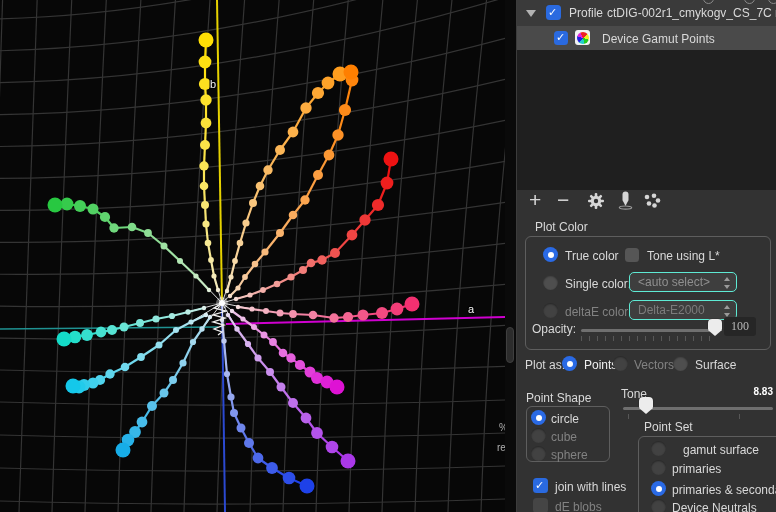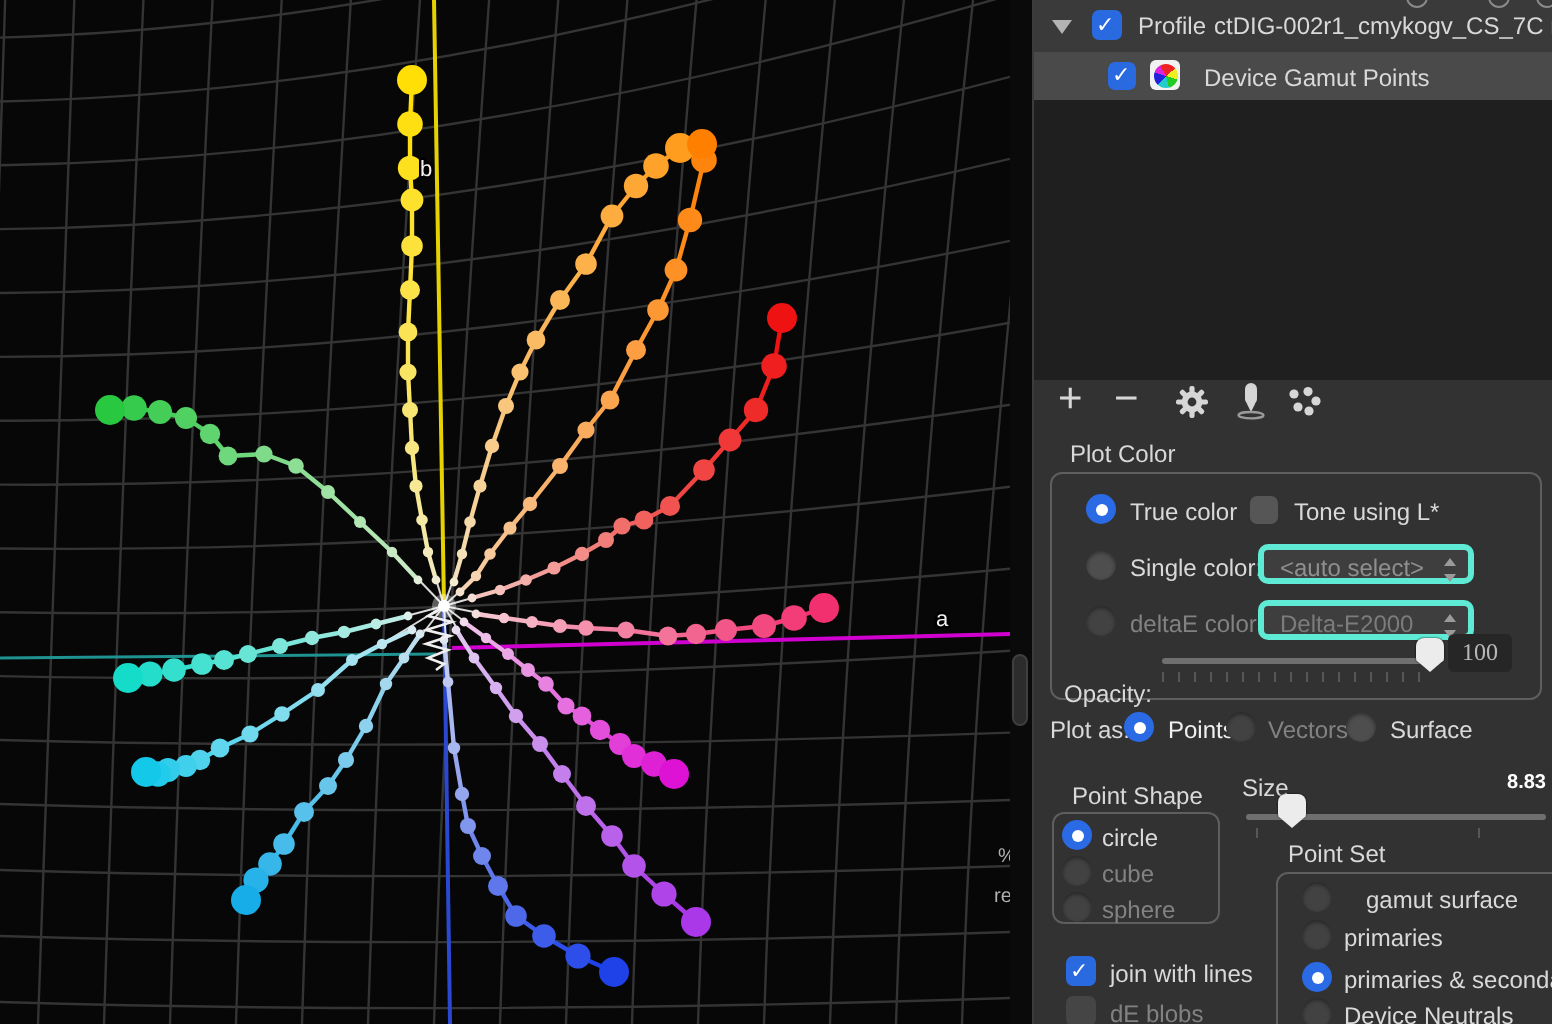--- a/index.html
+++ b/index.html
@@ -28,21 +28,21 @@
   .cb .mark{position:absolute;left:2px;top:0px;color:#fff;font-family:"DejaVu Sans",sans-serif;font-size:11px;font-weight:bold;line-height:15px;}
   .cb14{width:14px;height:14px;}
   .radio{width:15px;height:15px;border-radius:50%;background:#4e4e4e;position:absolute;box-shadow:inset 0 1px 2px rgba(0,0,0,.45);}
   .radio.on{background:#2a6ae5;box-shadow:none;}
   .radio.on::after{content:"";position:absolute;left:4.5px;top:4.5px;width:6px;height:6px;border-radius:50%;background:#fff;}
   .radio.dis{background:#424242;}
   .wheel{width:15px;height:15px;border-radius:3px;background:#f2f2f2;position:absolute;}
   .wheel::after{content:"";position:absolute;left:1.5px;top:1.5px;width:12px;height:12px;border-radius:50%;
     background:conic-gradient(#e22 0 14%,#ee2 14% 30%,#2c2 30% 46%,#2cc 46% 62%,#22d 62% 80%,#d2d 80% 92%,#e22 92% 100%);}
   .groupbox{border:1px solid #5e5e5e;border-radius:6px;background:transparent;position:absolute;}
-  .pop{position:absolute;height:20px;background:#3e3e3e;border:3px solid #5eead4;border-radius:5px;color:#8f8f8f;line-height:18px;padding-left:8px;white-space:nowrap;}
+  .pop{position:absolute;height:20px;background:#3e3e3e;border:1px solid #5eead4;border-radius:5px;color:#8f8f8f;line-height:18px;padding-left:8px;white-space:nowrap;}
   .pop .chev{position:absolute;right:5px;top:2px;width:8px;height:16px;}
   .pop .chev::before{content:"";position:absolute;left:1px;top:2px;border-left:3.5px solid transparent;border-right:3.5px solid transparent;border-bottom:4px solid #9a9a9a;}
   .pop .chev::after{content:"";position:absolute;left:1px;bottom:2px;border-left:3.5px solid transparent;border-right:3.5px solid transparent;border-top:4px solid #9a9a9a;}
   .track{position:absolute;height:3px;background:#6f6f6f;border-radius:2px;}
   .ticks{position:absolute;height:5px;background:repeating-linear-gradient(90deg,#575757 0 1px,transparent 1px 8px);}
   .tickmark{position:absolute;width:1px;height:5px;background:#575757;}
   .sthumb{position:absolute;width:14px;height:12px;background:#ececec;border-radius:4px 4px 2px 2px;box-shadow:0 0 1px #000;}
   .sthumb::after{content:"";position:absolute;left:0;top:11px;border-left:7px solid transparent;border-right:7px solid transparent;border-top:6px solid #ececec;}
   .valbox{position:absolute;background:#262626;border-radius:3px;color:#b8b8b8;text-align:center;line-height:19px;font-family:Liberation Serif, serif;}
   .toolicon{position:absolute;color:#d6d6d6;}
@@ -474,51 +474,51 @@
       <span class="chev"></span>
     </div>
 
     <div class="radio dis" style="left:26px;top:303px;"></div>
     <span class="abs dim" style="left:48px;top:305px;">deltaE color:</span>
     <div class="pop" style="left:112px;top:300px;width:108px;color:#7c7c7c;">
       <span>Delta-E2000</span>
       <span class="chev"></span>
     </div>
 
-    <span class="abs lbl" style="left:15px;top:340px;">Opacity:</span>
+    <span class="abs lbl" style="left:15px;top:322px;">Opacity:</span>
     <div class="track" style="left:64px;top:329px;width:130px;"></div>
     <div class="ticks" style="left:64px;top:336px;width:131px;"></div>
     <div class="sthumb" style="left:191px;top:319px;"></div>
     <div class="valbox" style="left:207px;top:317px;width:32px;height:19px;">100</div>
 
     <span class="abs lbl" style="left:8px;top:358px;">Plot as:</span>
     <div class="radio on" style="left:45px;top:356px;"></div>
     <span class="abs lbl" style="left:67px;top:358px;color:#f0f0f0;">Points</span>
     <div class="radio dis" style="left:96px;top:356px;"></div>
     <span class="abs dim" style="left:117px;top:358px;">Vectors</span>
     <div class="radio" style="left:156px;top:356px;"></div>
     <span class="abs lbl" style="left:178px;top:358px;">Surface</span>
 
-    <span class="abs lbl" style="left:19px;top:391px;">Point Shape</span>
+    <span class="abs lbl" style="left:9px;top:391px;">Point Shape</span>
     <div class="groupbox" style="left:9px;top:406px;width:84px;height:56px;"></div>
     <div class="radio on" style="left:14px;top:410px;"></div>
     <span class="abs lbl" style="left:34px;top:412px;">circle</span>
     <div class="radio dis" style="left:14px;top:428px;"></div>
     <span class="abs dim" style="left:34px;top:430px;">cube</span>
     <div class="radio dis" style="left:14px;top:446px;"></div>
     <span class="abs dim" style="left:34px;top:448px;">sphere</span>
 
     <div class="cb on" style="left:16px;top:478px;">
         <span class="mark">✓</span>
       </div>
     <span class="abs lbl" style="left:38px;top:480px;">join with lines</span>
     <div class="cb dis" style="left:16px;top:498px;"></div>
     <span class="abs dim" style="left:38px;top:500px;">dE blobs</span>
 
-    <span class="abs lbl" style="left:104px;top:387px;">Size</span>
+    <span class="abs lbl" style="left:104px;top:387px;">Tone</span>
     <span class="abs lbl bold" style="left:222px;top:386px;width:34px;text-align:right;font-size:10px;color:#fff;">8.83</span>
     <div class="track" style="left:106px;top:407px;width:150px;"></div>
     <div class="sthumb" style="left:122px;top:397px;"></div>
     <div class="tickmark" style="left:111px;top:414px;"></div>
     <div class="tickmark" style="left:222px;top:414px;"></div>
 
     <span class="abs lbl" style="left:127px;top:420px;">Point Set</span>
     <div class="groupbox" style="left:121px;top:436px;width:170px;height:90px;"></div>
     <div class="radio dis" style="left:134px;top:441px;"></div>
     <span class="abs lbl" style="left:166px;top:443px;">gamut surface</span>

